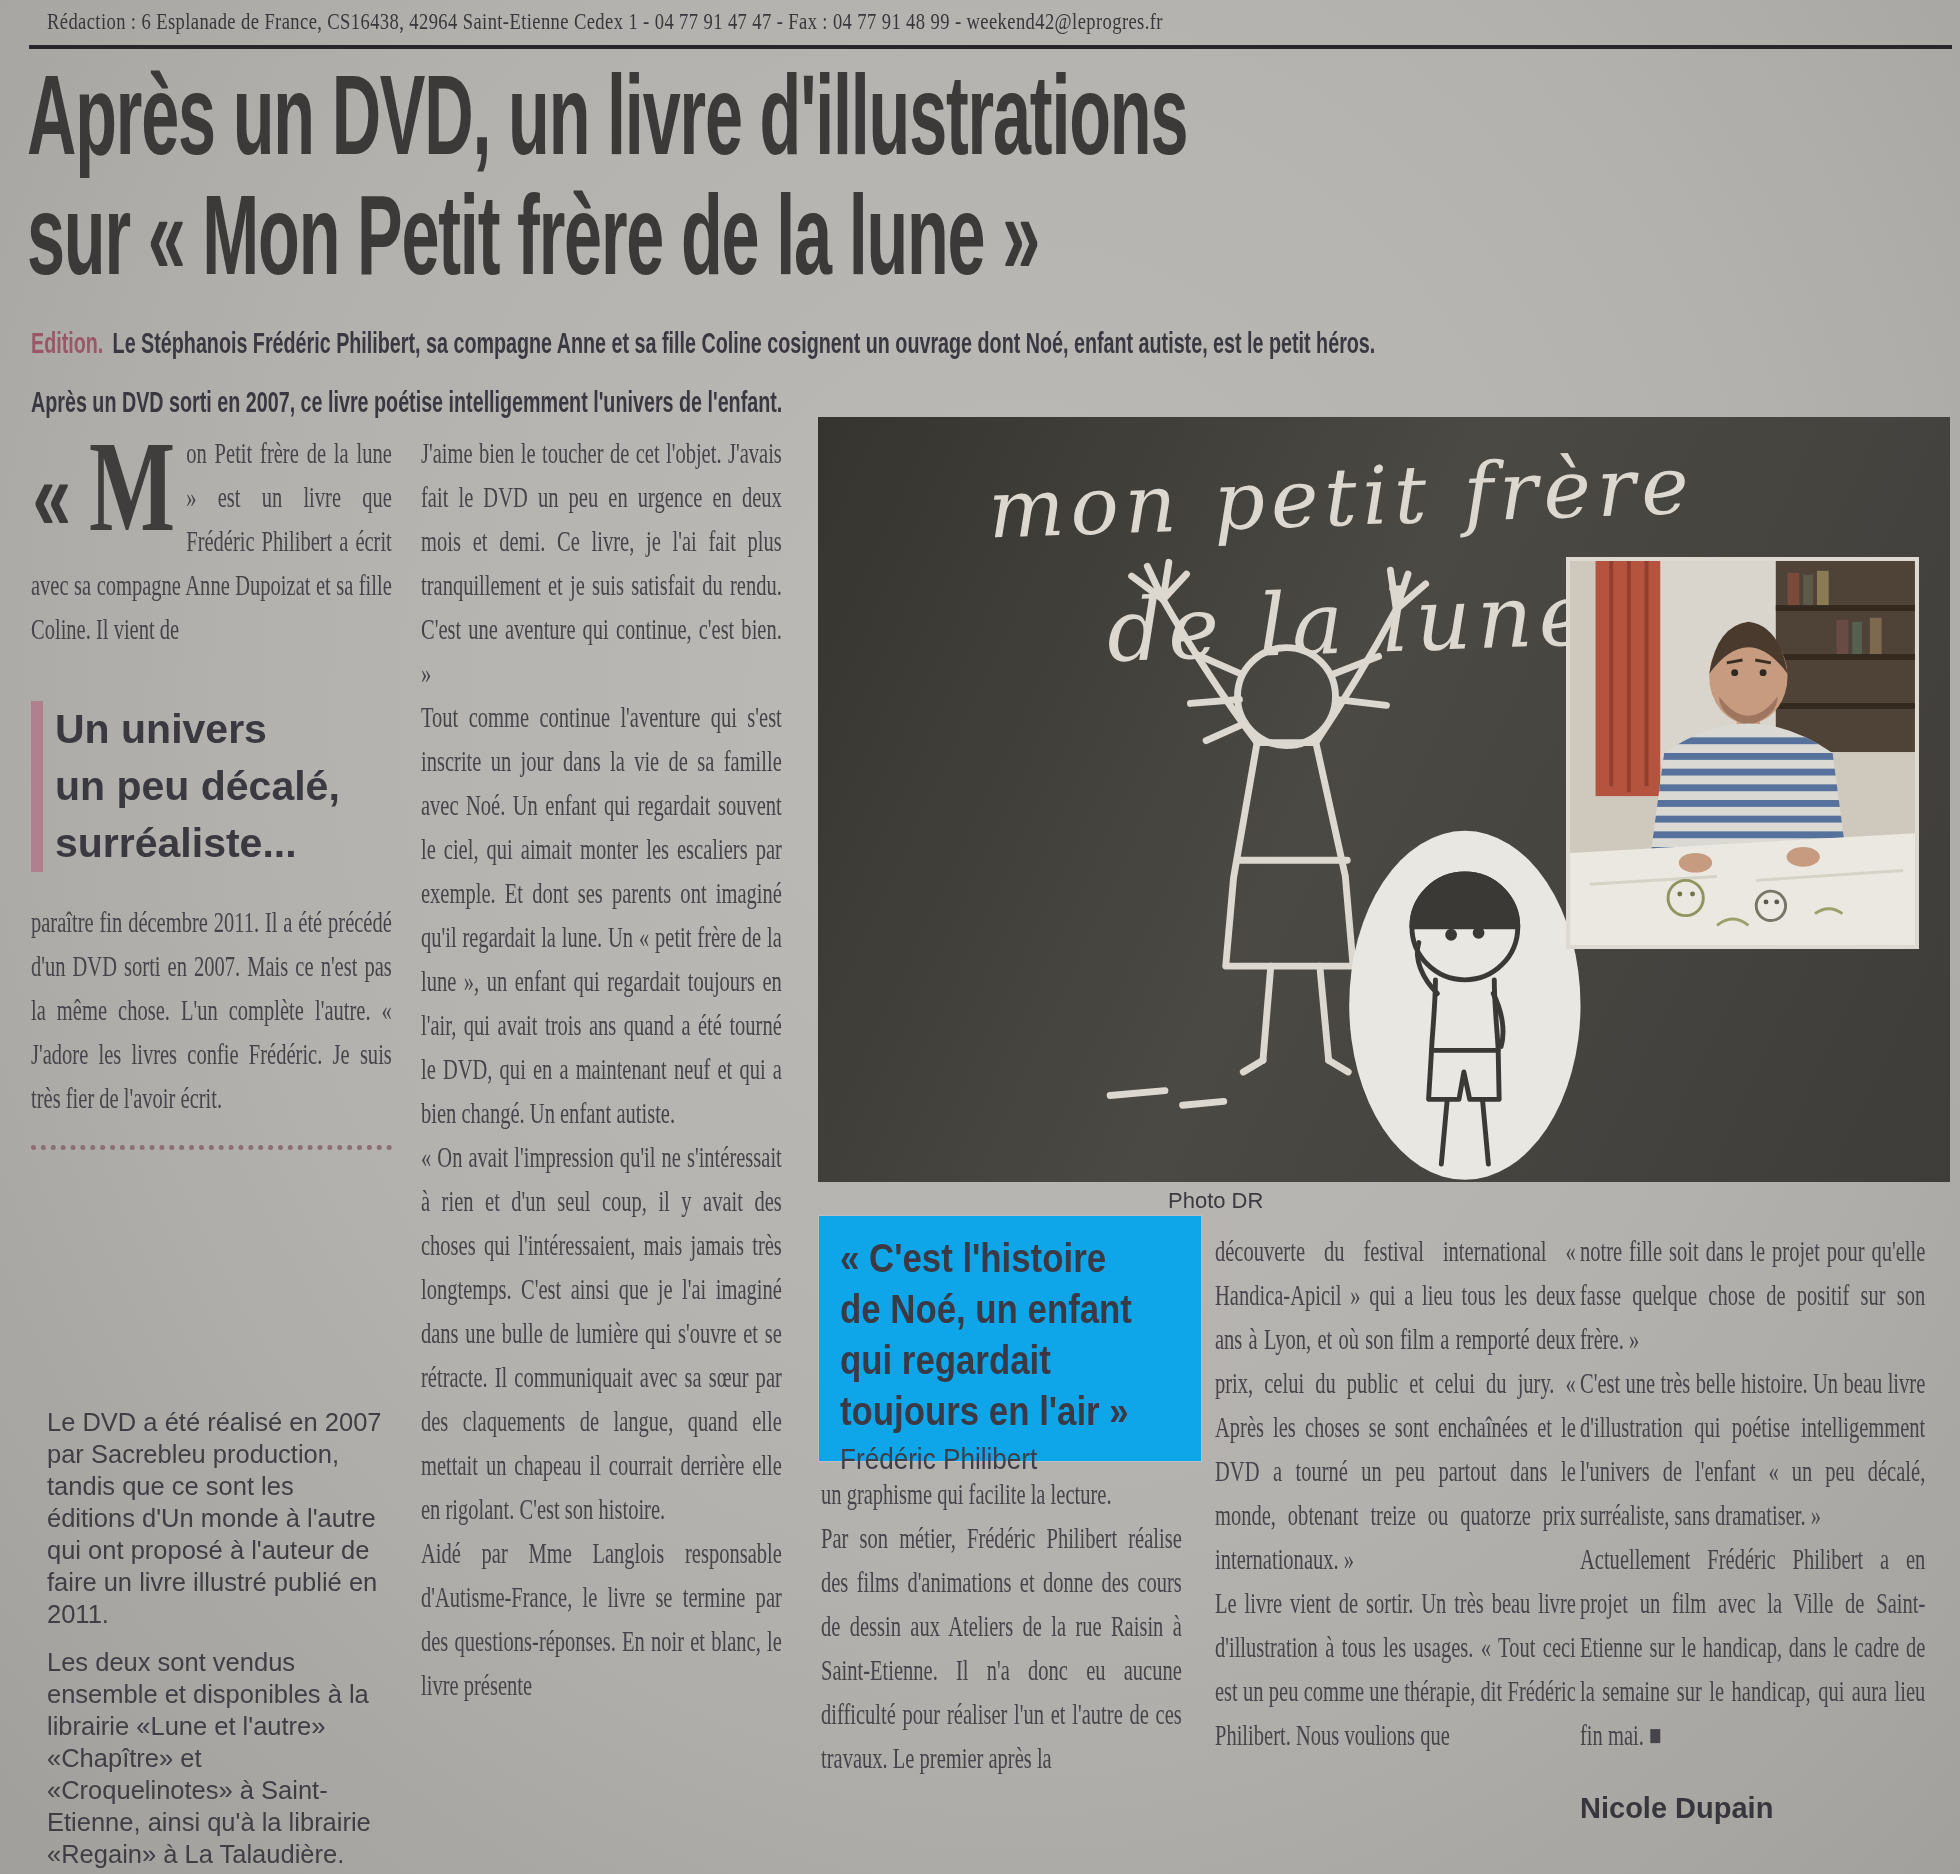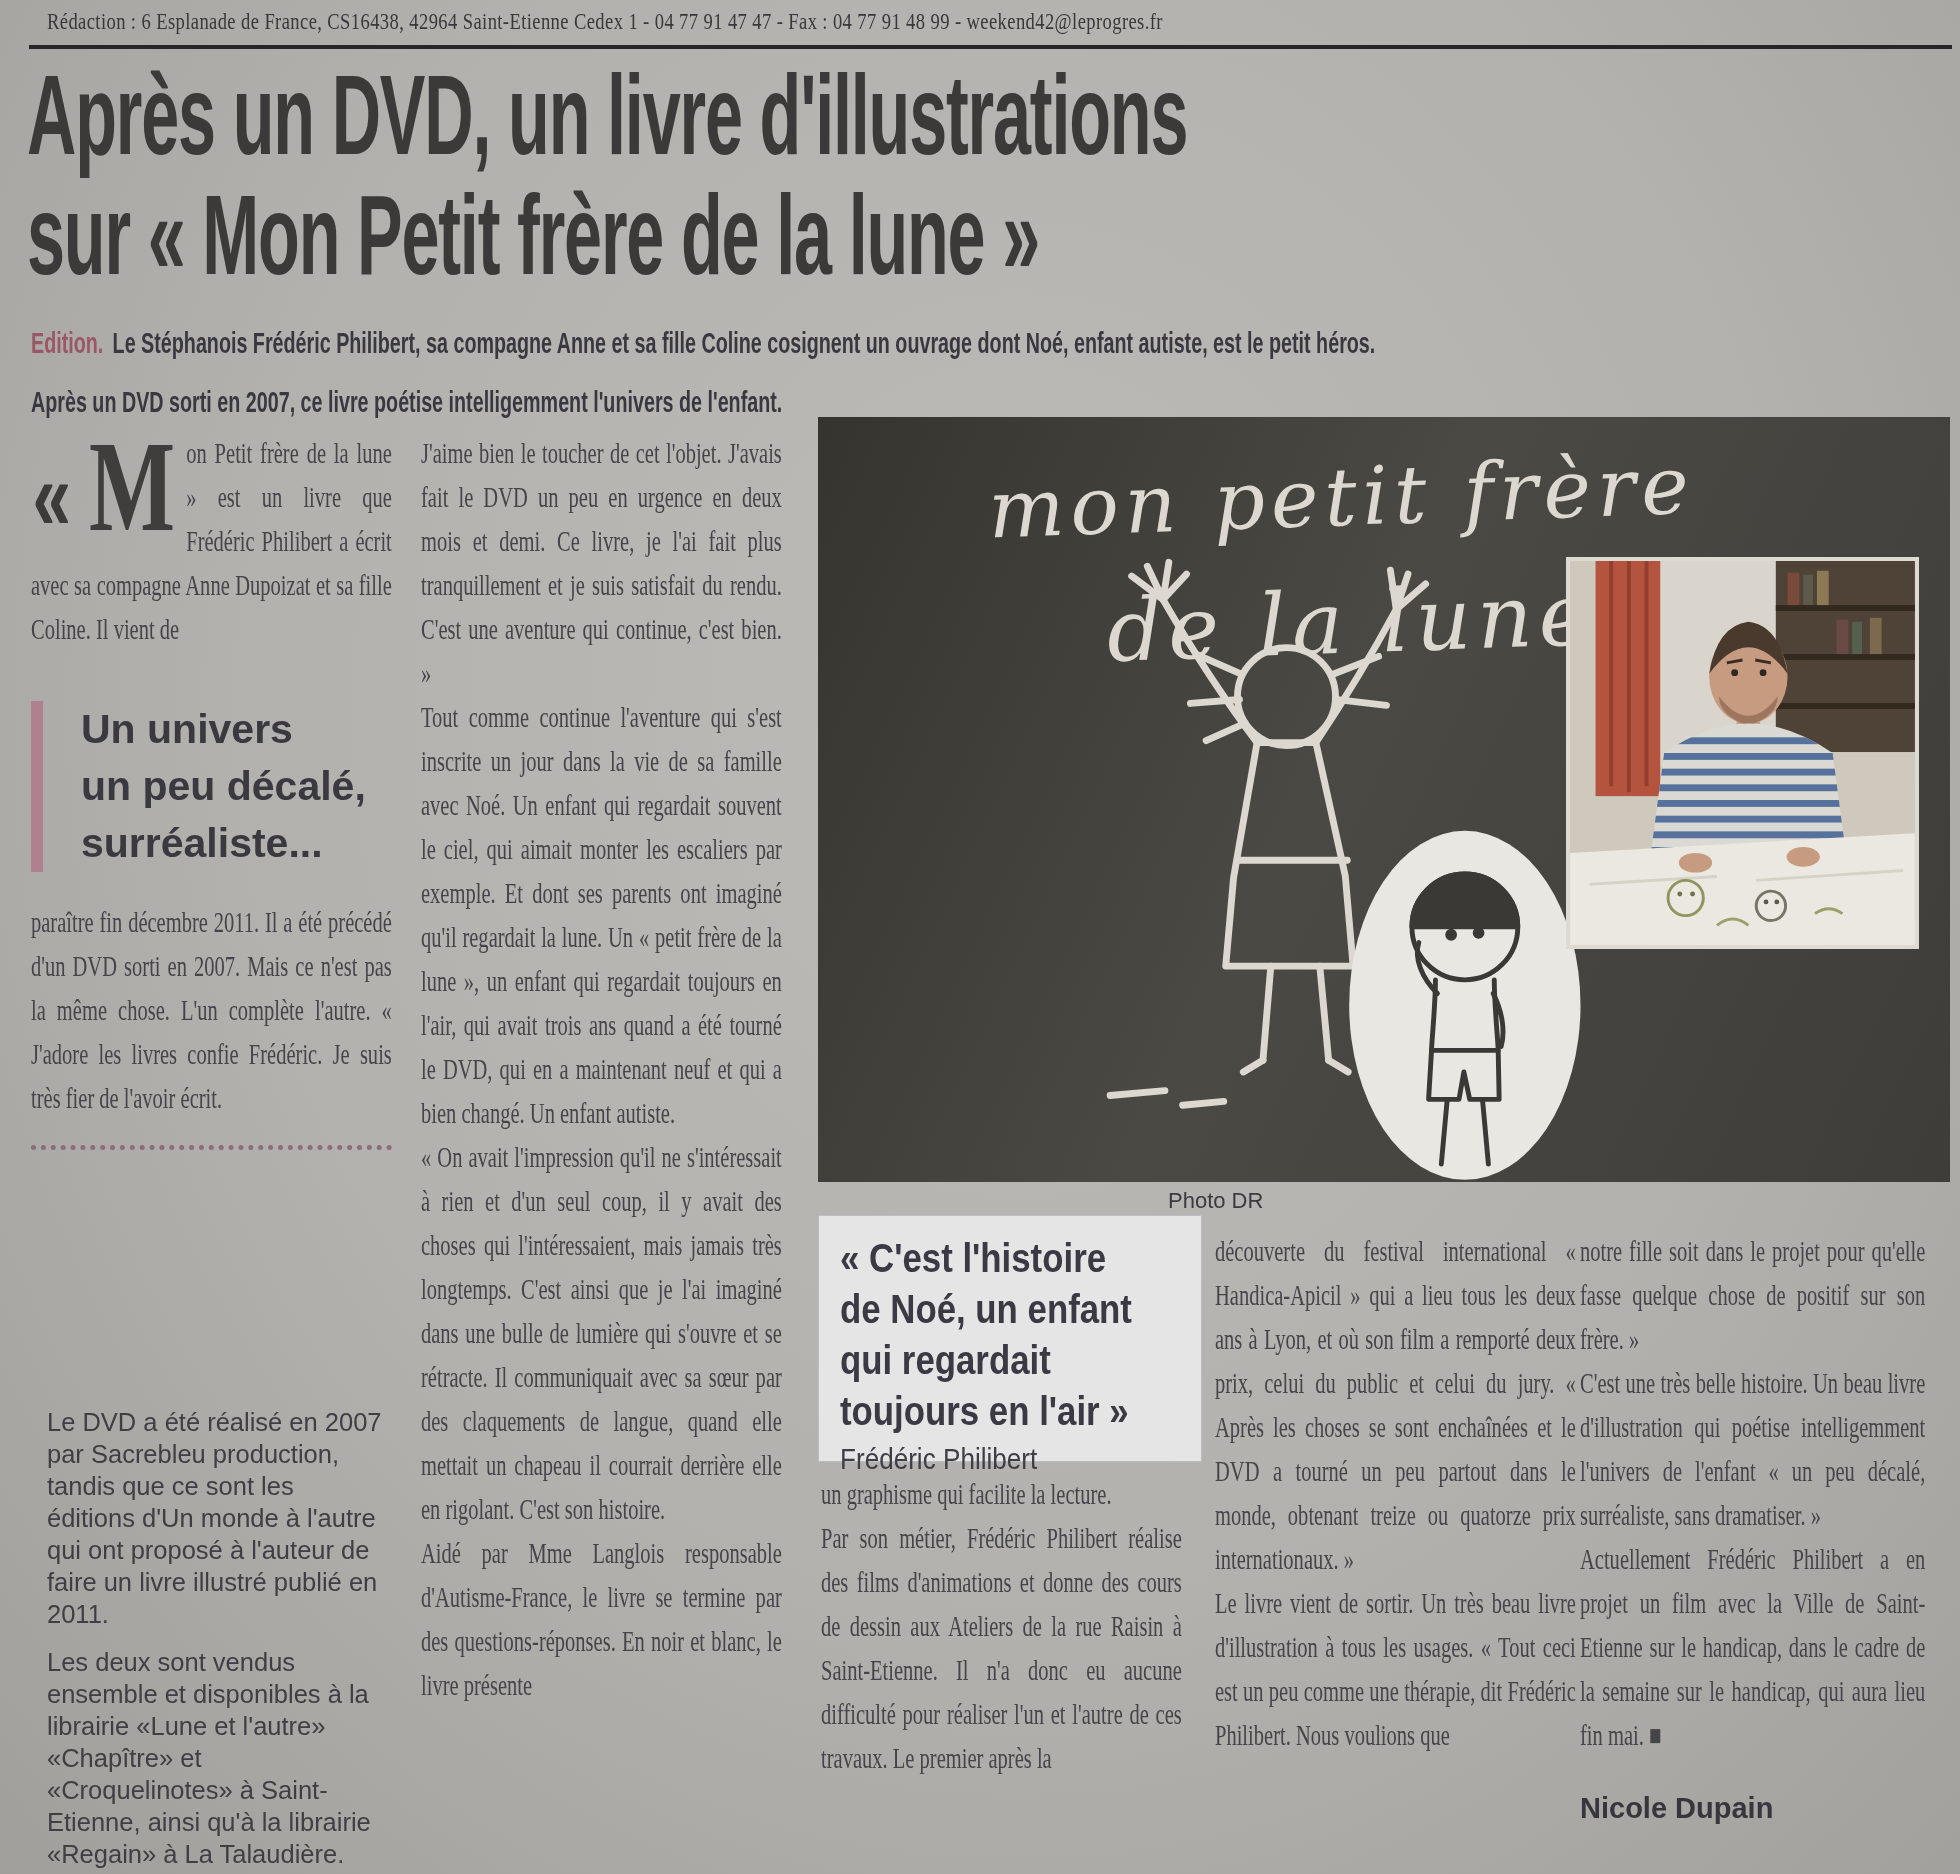--- a/index.html
+++ b/index.html
@@ -29,21 +29,21 @@
   .col{position:absolute;font-size:29px;line-height:44px;color:#45444a;text-align:justify;
        width:510px;transform:scaleX(.7075);transform-origin:left top;}
   .col .para{margin:0;}
 
   .dcq{float:left;font-family:"Liberation Sans",sans-serif;font-weight:bold;
        font-size:98px;line-height:78px;margin:25.5px 15.7px 0 2px;color:#3d3b3a;}
   .dc{float:left;font-size:129px;line-height:104px;font-weight:bold;color:#403e3c;
        margin:3.9px 15.7px 0 9.8px;}
 
   .subhead{position:absolute;left:31px;top:701px;width:353px;
-       border-left:12.7px solid #b1808e;padding-left:38px;
+       border-left:12.7px solid #b1808e;padding-left:12px;
        font-family:"Liberation Sans",sans-serif;font-weight:bold;
        font-size:41px;line-height:57px;color:#3a3940;white-space:pre-line;}
 
   .dotted-rule{position:absolute;left:31px;top:1145px;width:361px;height:0;
        border-top:5.9px dotted #8d6d76;}
 
   .boxhead{position:absolute;left:35px;top:1164px;font-weight:bold;
        font-size:55px;line-height:66px;color:#9c5b73;white-space:pre-line;}
 
   .col-sans{position:absolute;left:31px;top:1390px;width:372px;
@@ -57,21 +57,21 @@
   .photo svg{position:absolute;left:0;top:0;}
   .chalk-text{font-family:"DejaVu Serif",serif;font-style:italic;fill:#dcd8d0;letter-spacing:6px;}
 
   .inset{position:absolute;left:748px;top:140px;width:345px;height:384px;
        border:4.9px solid #ded9d1;box-sizing:content-box;background:#cfc8bd;overflow:hidden;}
 
   .photo-credit{position:absolute;left:1168px;top:1188px;font-family:"Liberation Sans",sans-serif;
        font-size:22px;color:#3b3a40;}
 
   .pullquote{position:absolute;left:818px;top:1215px;width:384px;height:247px;
-       background:#e5e5e5;box-shadow:0 0 0 1px #bdbdc6 inset;}
+       background:#0ea5e9;box-shadow:0 0 0 1px #bdbdc6 inset;}
   .pq-scale{position:absolute;left:21.6px;top:17.6px;width:443px;
        transform:scaleX(.87);transform-origin:left top;
        font-family:"Liberation Sans",sans-serif;}
   .pq-text{font-weight:bold;font-size:40px;line-height:51px;color:#3b3a44;white-space:pre-line;}
   .pq-attrib{font-size:30px;color:#3f3e46;margin-top:5.9px;}
 
   .byline{position:absolute;left:1580px;top:1792px;width:346px;text-align:left;
        font-family:"Liberation Sans",sans-serif;font-weight:bold;font-size:29px;color:#37363c;}
 </style>
 </head>

